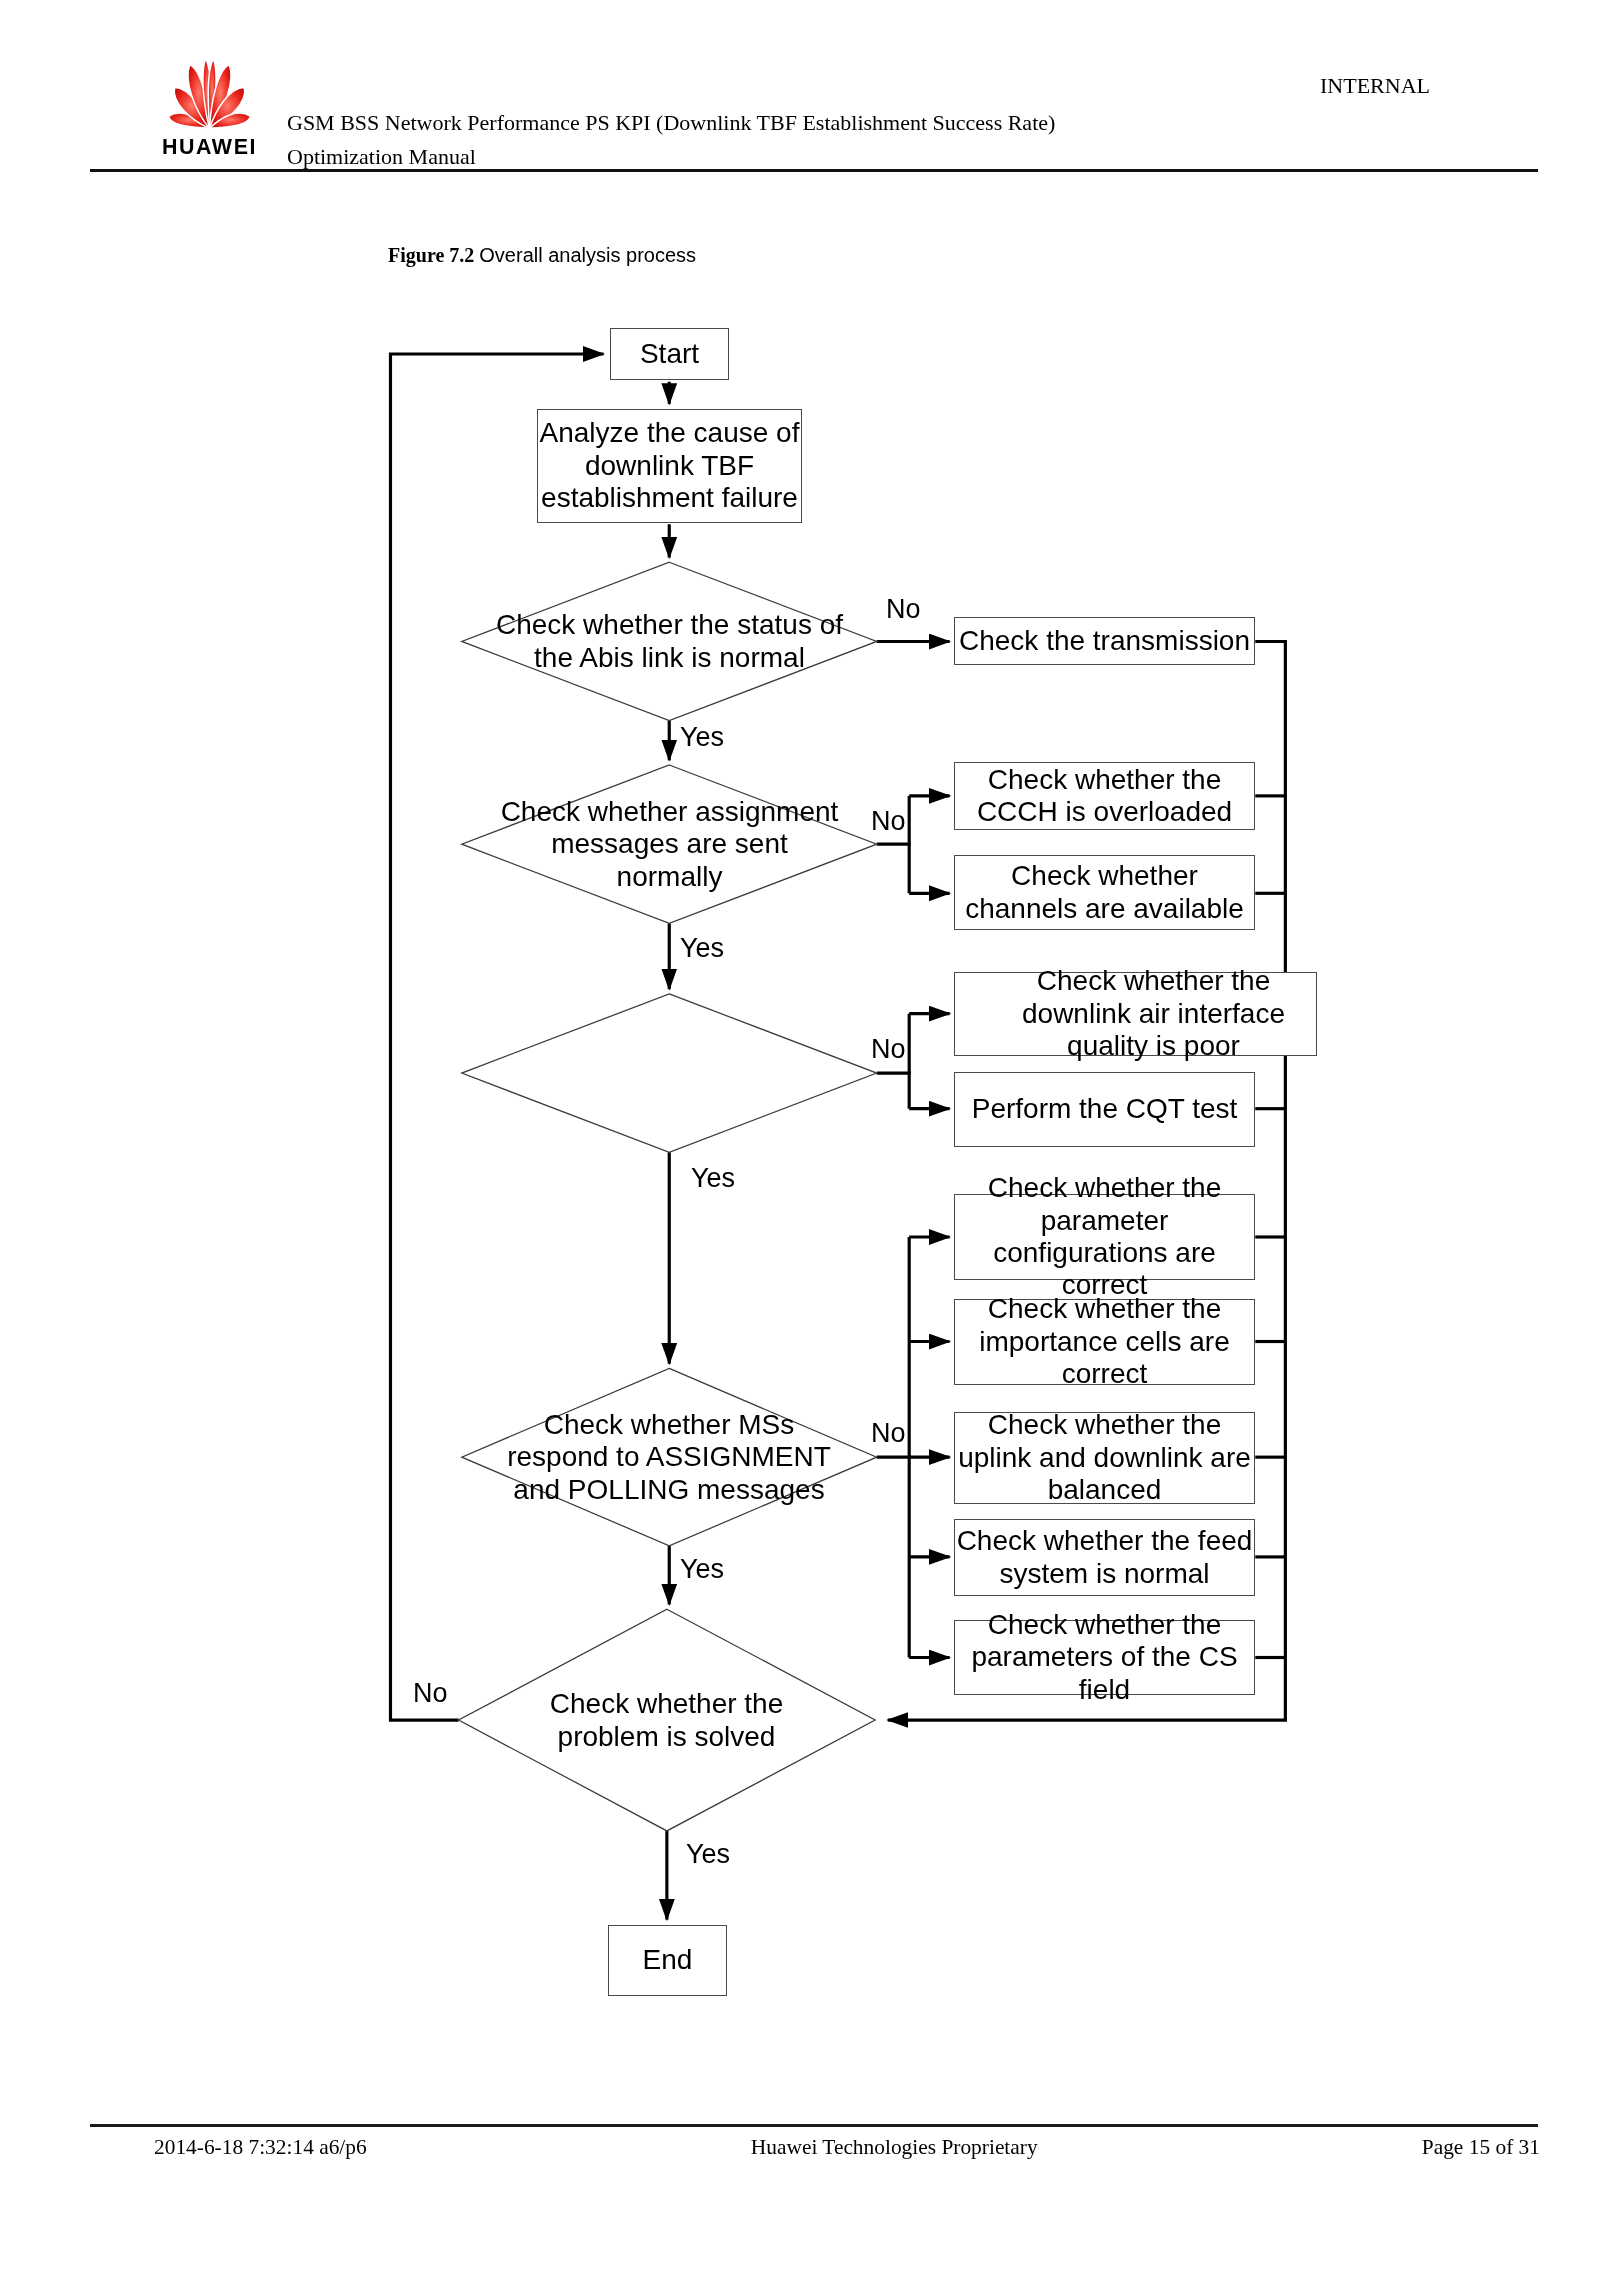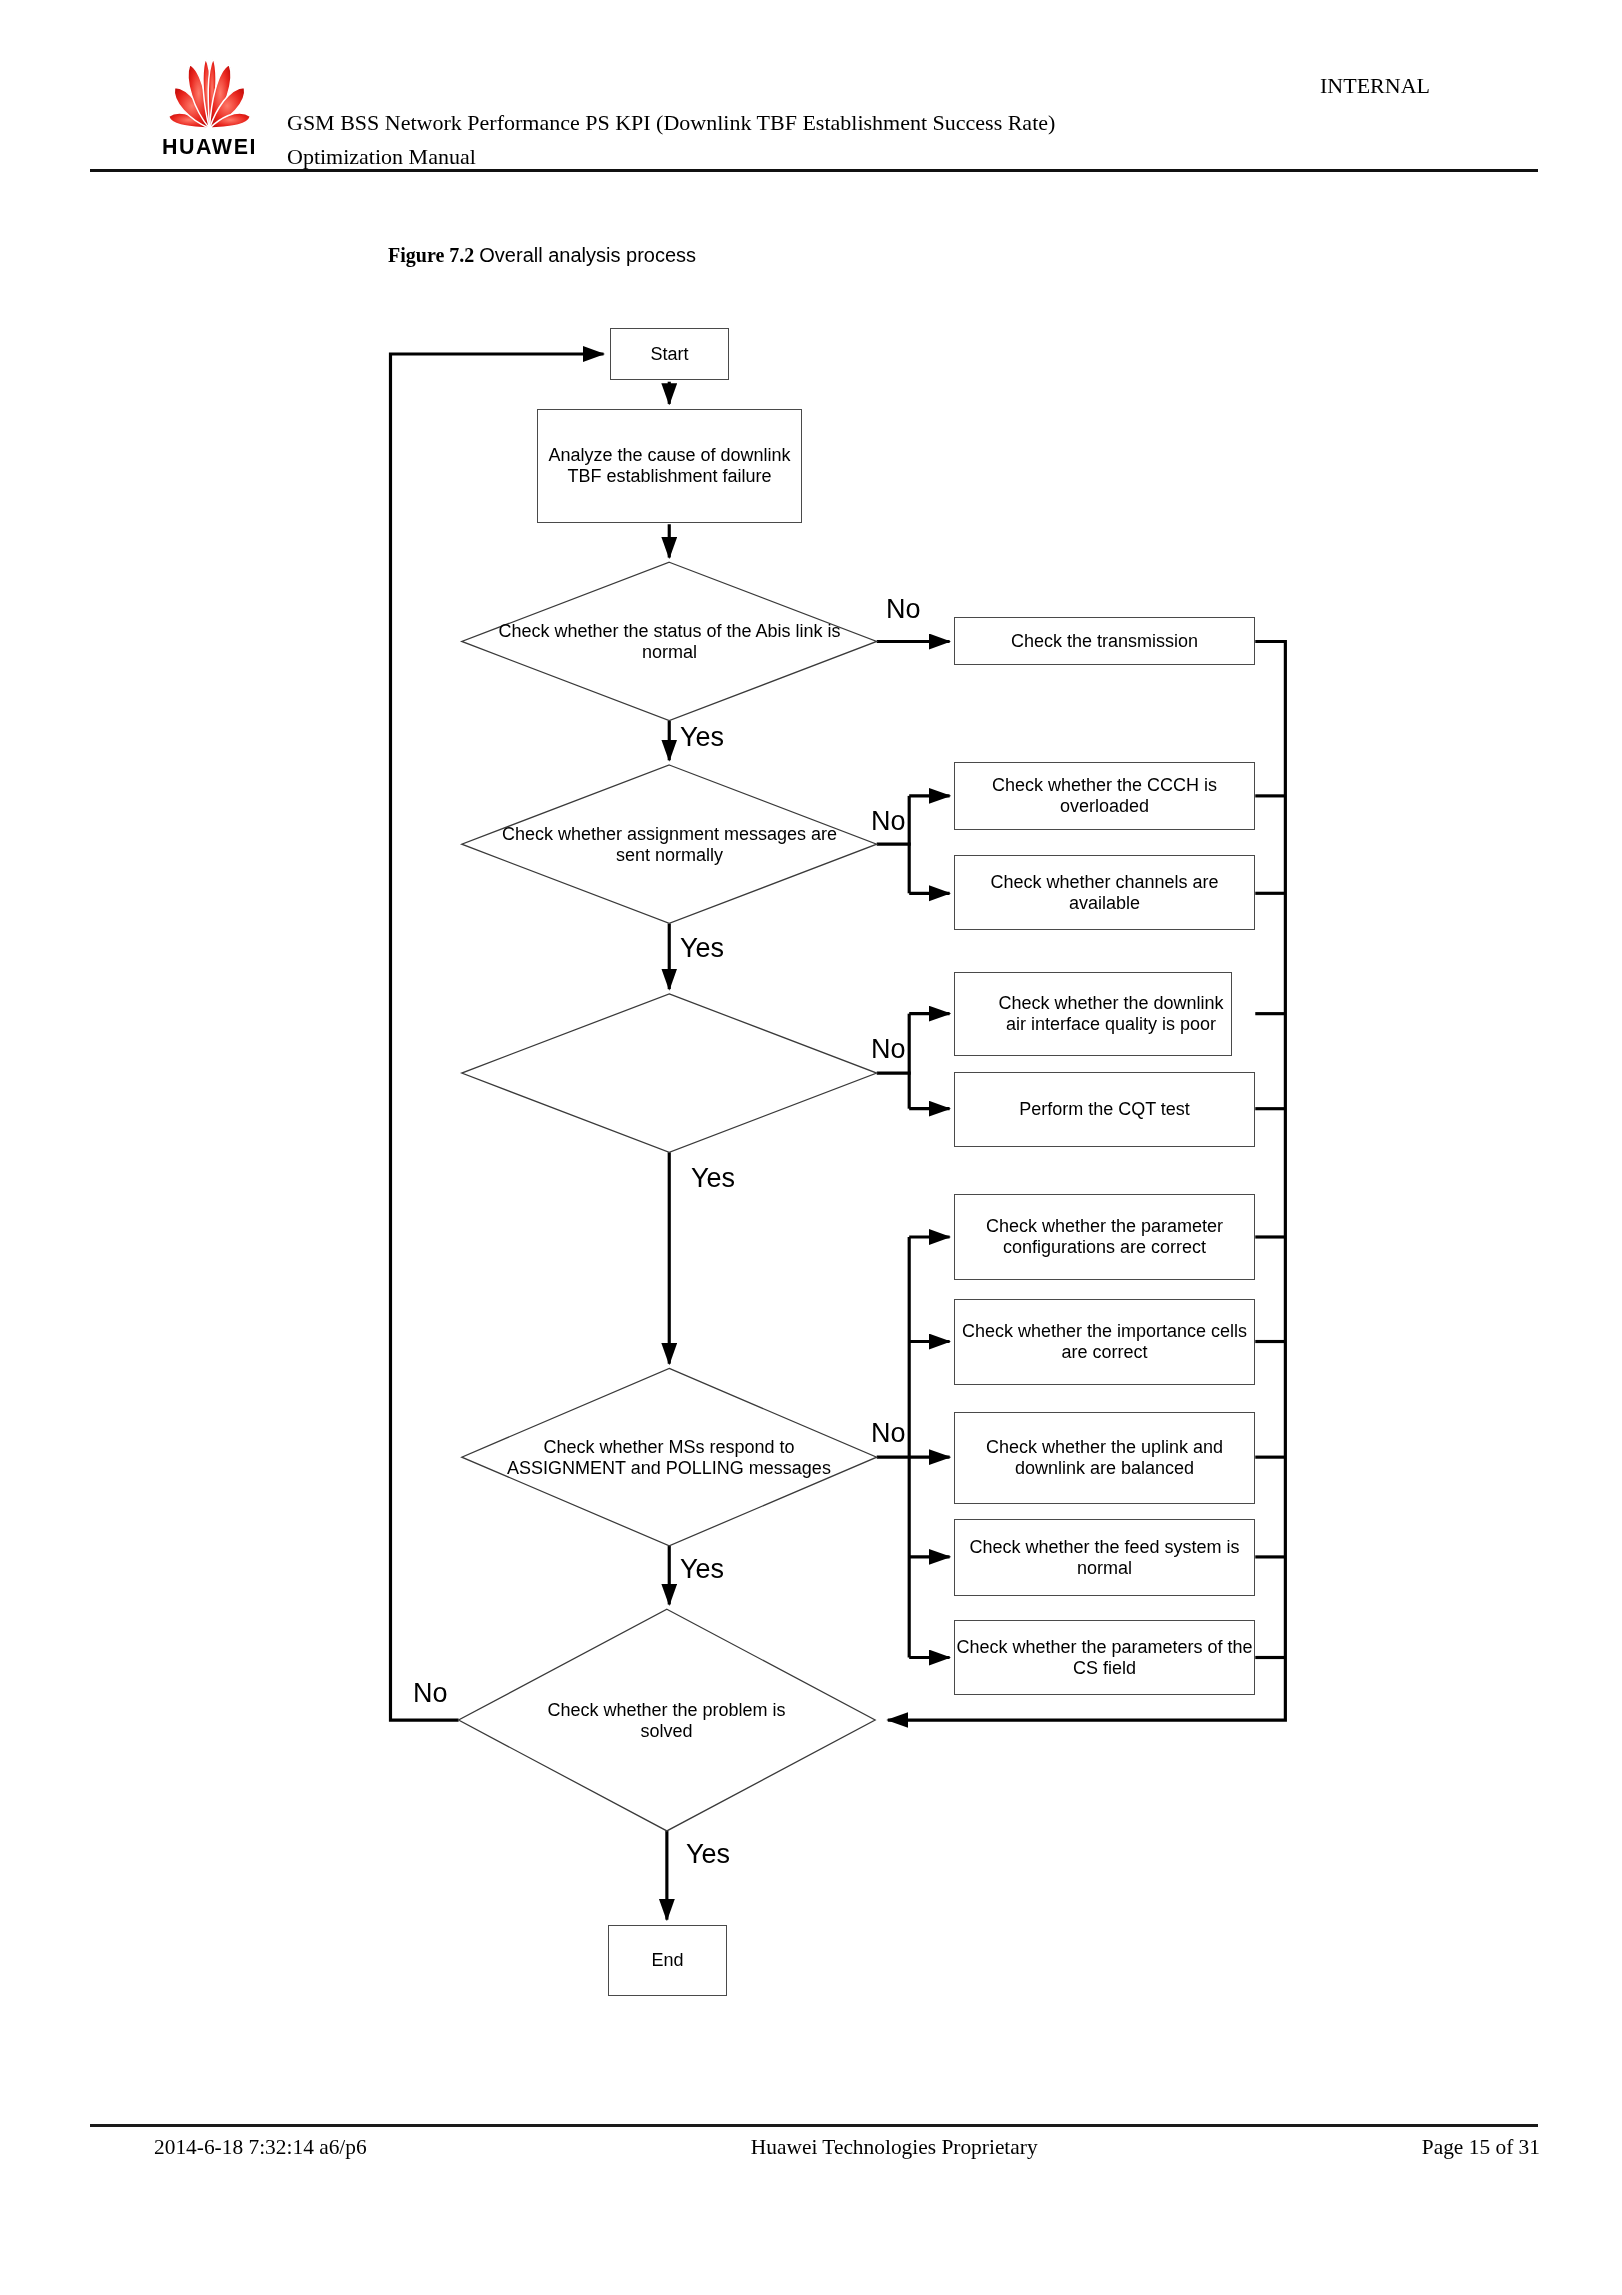--- a/index.html
+++ b/index.html
@@ -22,21 +22,21 @@
   .hdr-internal{position:absolute;left:1320px;top:73px;font-size:22px;}
   
   .fig-caption{position:absolute;left:388px;top:244px;font-size:20px;white-space:nowrap;}
   .fig-label{font-family:"Liberation Serif", serif;font-weight:bold;}
   .fig-text{font-family:"Liberation Sans", sans-serif;font-weight:normal;}
   
   .chart-svg{position:absolute;left:0;top:0;}
   .node{
     position:absolute;display:flex;align-items:center;justify-content:center;
     text-align:center;font-family:"Liberation Sans", sans-serif;
-    font-size:18px;line-height:1.16;color:#000;
+    font-size:28px;line-height:1.16;color:#000;
   }
   .boxnode{border:1.6px solid #4a4a4a;background:#fff;box-sizing:border-box;}
   .dtext{background:transparent;}
   .branch-label{
     position:absolute;font-family:"Liberation Sans", sans-serif;
     font-size:27px;color:#000;white-space:nowrap;
   }
   
   .ftr-rule{position:absolute;left:90px;top:2124px;width:1448px;height:3.2px;background:#1a1a1a;}
   .footer{
@@ -146,21 +146,21 @@
 
   <div class="node boxnode" style="left:954px;top:617px;width:301px;height:48px;">Check the transmission</div>
 
   <div class="node dtext" style="left:495px;top:789px;width:349px;height:111px;">Check whether assignment messages are sent normally</div>
 
   <div class="node boxnode" style="left:954px;top:762px;width:301px;height:68px;">Check whether the CCCH is overloaded</div>
 
   <div class="node boxnode" style="left:954px;top:855px;width:301px;height:75px;">Check whether channels are available</div>
 
 
-  <div class="node boxnode" style="left:954px;top:972px;width:278px;height:84px;padding-left:36px;">Check whether the downlink air interface quality is poor</div>
+  <div class="node boxnode" style="left:954px;top:972px;width:363px;height:84px;padding-left:36px;">Check whether the downlink air interface quality is poor</div>
 
   <div class="node boxnode" style="left:954px;top:1072px;width:301px;height:75px;">Perform the CQT test</div>
 
   <div class="node dtext" style="left:491px;top:1388px;width:356px;height:139px;">Check whether MSs respond to ASSIGNMENT and POLLING messages</div>
 
   <div class="node boxnode" style="left:954px;top:1194px;width:301px;height:86px;">Check whether the parameter configurations are correct</div>
 
   <div class="node boxnode" style="left:954px;top:1299px;width:301px;height:86px;">Check whether the importance cells are correct</div>
 
   <div class="node boxnode" style="left:954px;top:1412px;width:301px;height:92px;">Check whether the uplink and downlink are balanced</div>

